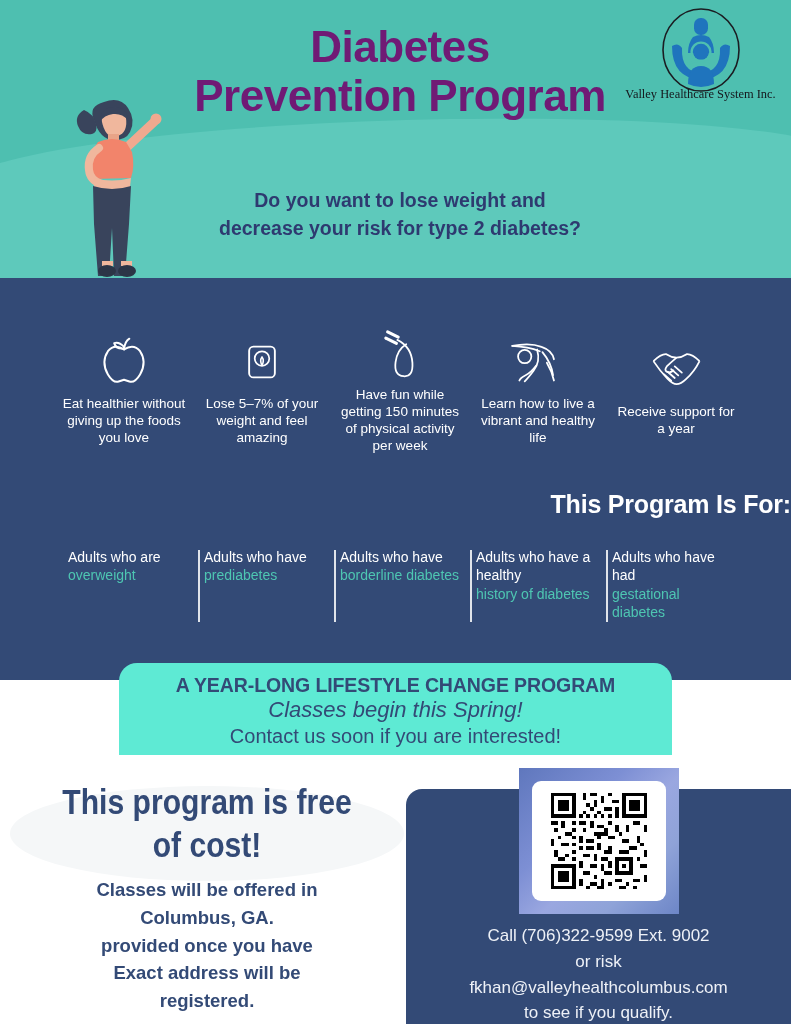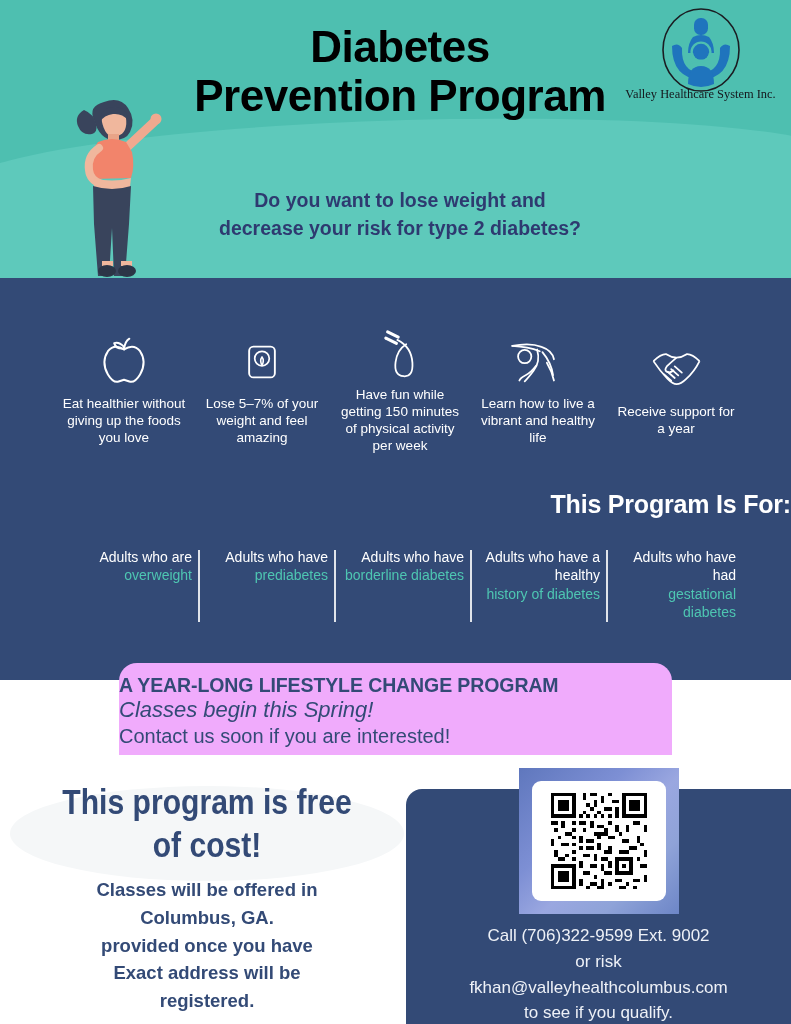--- a/index.html
+++ b/index.html
@@ -17,21 +17,21 @@
     background:#4ebfb0;overflow:hidden;
   }
   .wave{
     position:absolute;left:-40px;top:120px;width:900px;height:260px;
     background:#5ec9bb;
     border-radius:50% 50% 0 0 / 55px 55px 0 0;
     transform:rotate(-1.6deg);
   }
   .title{
     position:absolute;left:150px;top:22px;width:500px;
-    text-align:center;color:#000000;
+    text-align:center;color:#701a75;
     font-size:44px;line-height:1.12;font-weight:bold;
     letter-spacing:-0.5px;
   }
   .subtitle{
     position:absolute;left:120px;top:186px;width:560px;
     text-align:center;color:#2e3a70;
     font-size:19.5px;line-height:1.45;font-weight:bold;
   }
 
   
@@ -72,34 +72,34 @@
 
   .for-title{
     position:absolute;left:0;top:490px;width:791px;text-align:right;
     color:#ffffff;font-size:25px;font-weight:bold;letter-spacing:-0.2px;
   }
   .for-row{
     position:absolute;left:62px;top:548px;width:680px;
     display:flex;justify-content:space-between;align-items:flex-start;
   }
   .for-col{
-    position:relative;flex:1;text-align:right;padding:0 6px;
+    position:relative;flex:1;text-align:left;padding:0 6px;
     color:#ffffff;font-size:14px;line-height:1.32;
   }
   .for-col + .for-col::before{
     content:"";position:absolute;left:0;top:2px;width:1.5px;height:72px;
     background:#ffffff;opacity:.85;
   }
   .for-col .hl{color:#4ec6b2;}
 
   
   .white-banner{
     position:absolute;left:119px;top:663px;width:553px;height:92px;
-    background:#f0abfc;border-radius:18px 18px 0 0;
-    color:#334a76;
+    background:#5eead4;border-radius:18px 18px 0 0;
+    text-align:center;color:#334a76;
   }
   .wb-l1{padding-top:11px;font-size:19.5px;font-weight:bold;letter-spacing:-0.1px;}
   .wb-l2{font-size:22px;font-style:italic;}
   .wb-l3{margin-top:2px;font-size:20px;}
 
   .white-bg{
     position:absolute;left:0;top:680px;width:791px;height:344px;
     background:#ffffff;
   }
 

